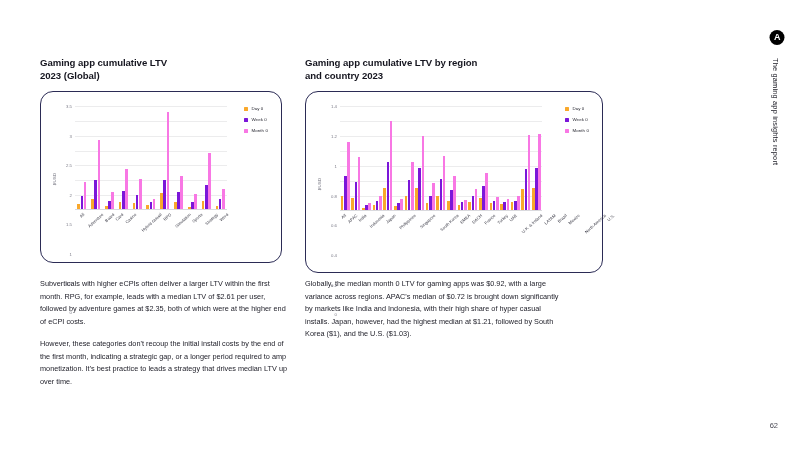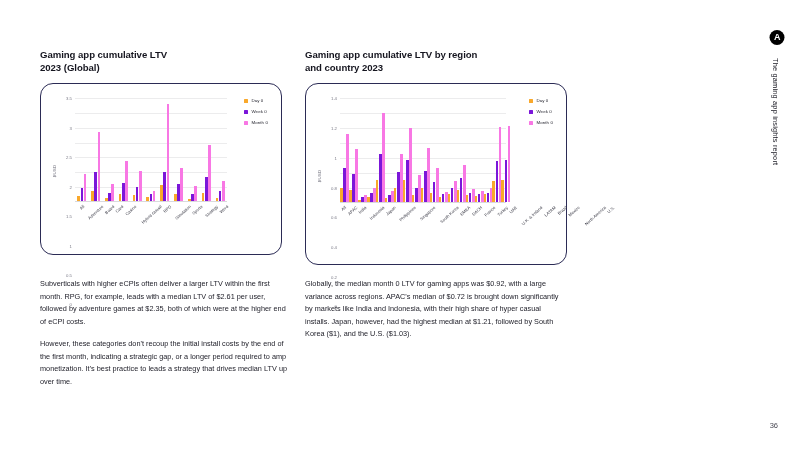--- a/index.html
+++ b/index.html
@@ -22,23 +22,23 @@
   .rail-logo span { color:#fff; font-size:9px; font-weight:700; line-height:1; letter-spacing:-.3px; }
   .rail-text {
     position:absolute; left:50%; top:58px; transform-origin: left top;
     transform: translateX(3px) rotate(90deg);
     font-size:7.4px; letter-spacing:.18px; color:#15151f; white-space:nowrap;
   }
 
   .pagenum { position:absolute; right:22px; bottom:20px; font-size:7.5px; color:#4a4a55; }
 
   
-  .col { position:absolute; top:48px; }
+  .col { position:absolute; top:56px; }
   .col-left  { left:40px;  width:242px; }
-  .col-right { left:305px; width:262px; }
+  .col-right { left:305px; width:298px; }
 
   .chart-title {
     font-size:9.6px; font-weight:700; line-height:1.38; letter-spacing:-.05px;
     color:#15151f; margin-bottom:9px; white-space:pre-line;
   }
 
   .card {
     border:1.1px solid #2b2b55; border-radius:13px; background:#fff;
     position:relative; padding:10px 8px 6px 8px;
   }
@@ -100,21 +100,21 @@
 
 <div class="page">
 
   <div class="rail">
     <div class="rail-logo">
       <span>A</span>
     </div>
     <div class="rail-text">The gaming app insights report</div>
   </div>
 
-  <div class="pagenum">36</div>
+  <div class="pagenum">62</div>
 
   <div class="col col-left">
     <div class="chart-title">Gaming app cumulative LTV
 2023 (Global)</div>
     <div class="card card-left">
       <div class="chart" id="chart0">
         <div class="ylabel">$USD</div>
         <div class="plot plot-left with-legend-left">
             <div class="gridline axis" style="top: 103px;">
               <div class="ytick" style="top: 103px;">0</div>

